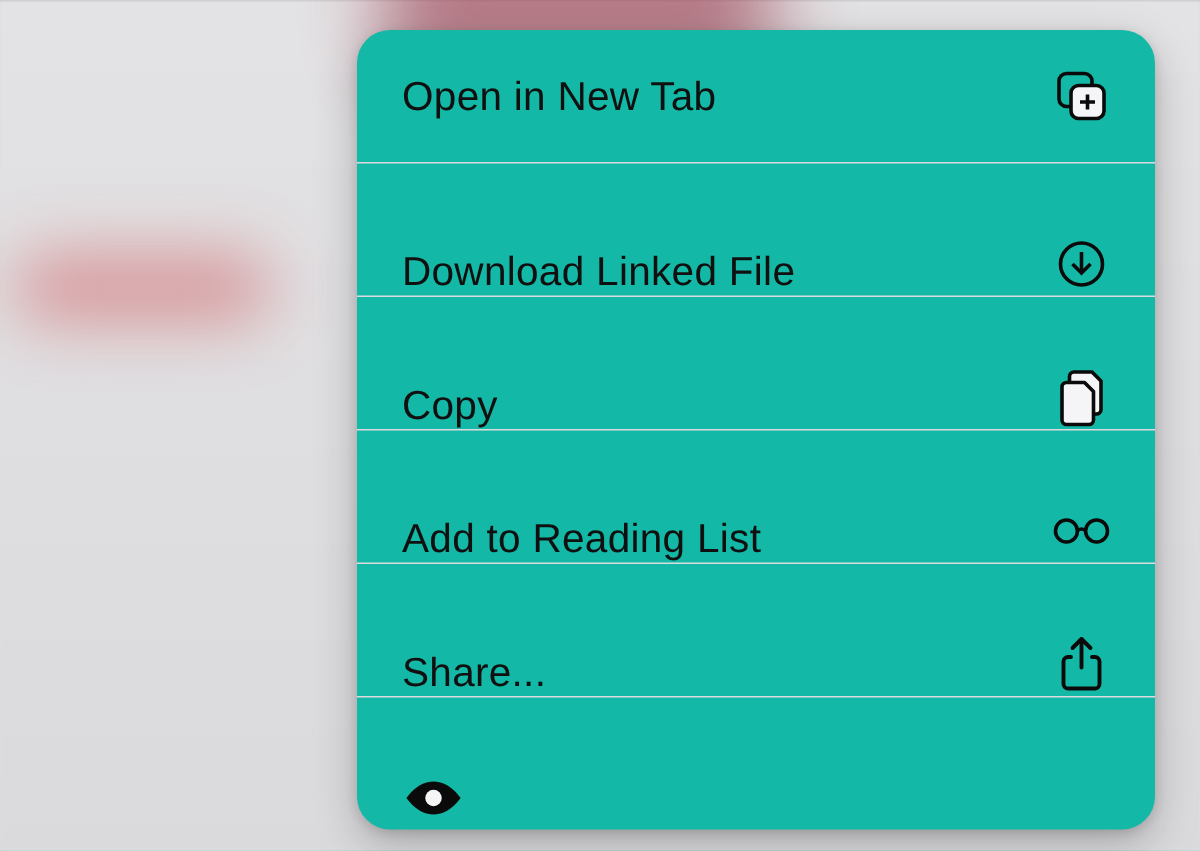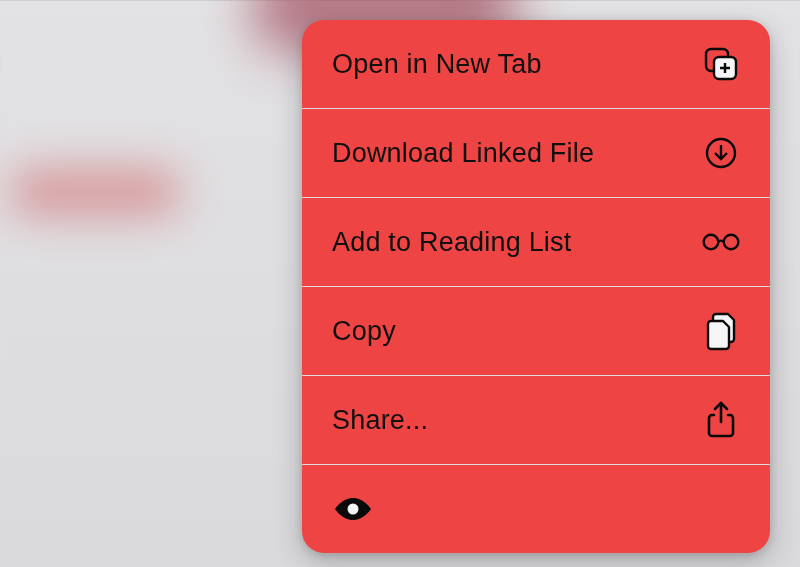--- a/index.html
+++ b/index.html
@@ -44,38 +44,39 @@
     top: 0;
     left: 0;
     right: 0;
     height: 1px;
     background: #cfcfd2;
   }
   .menu {
     position: absolute;
     top: 20px;
     right: 30px;
-    width: 468px;
-    background: #ef4444;
+    width: 532px;
+    background: #14b8a6;
     border-radius: 22px;
     box-shadow:
       0 10px 30px rgba(0,0,0,0.22),
       0 2px 8px rgba(0,0,0,0.14);
     overflow: hidden;
   }
   .item {
     display: flex;
     align-items: center;
     justify-content: space-between;
     padding: 0 28px 0 30px;
     height: 88px;
     cursor: default;
   }
   .item + .item {
     border-top: 1px solid #dcdbde;
+    align-items: flex-end;
   }
   .label {
     font-size: 27px;
     font-weight: 400;
     color: #101010;
     letter-spacing: 0.2px;
   }
   .icon {
     width: 42px;
     height: 42px;
@@ -113,36 +114,36 @@
     <span class="icon">
       <svg width="36" height="36" viewBox="0 0 36 36" fill="none" stroke="currentColor" stroke-width="2.4">
         <circle cx="18" cy="18" r="14"></circle>
         <line x1="18" y1="10" x2="18" y2="24"></line>
         <polyline points="12,18 18,24 24,18"></polyline>
       </svg>
     </span>
   </div>
 
   <div class="item">
+    <span class="label">Copy</span>
+    <span class="icon">
+      <svg width="36" height="40" viewBox="0 0 36 40" fill="none" stroke="currentColor" stroke-width="2.4" stroke-linejoin="round">
+        <path d="M13 3 H25 L31 9 V28 A3 3 0 0 1 28 31 H13 A3 3 0 0 1 10 28 V6 A3 3 0 0 1 13 3 Z" fill="#f5f4f6"></path>
+        <path d="M8 10 H20 L26 16 V35 A3 3 0 0 1 23 38 H8 A3 3 0 0 1 5 35 V13 A3 3 0 0 1 8 10 Z" fill="#f5f4f6"></path>
+      </svg>
+    </span>
+  </div>
+
+  <div class="item">
     <span class="label">Add to Reading List</span>
     <span class="icon">
       <svg width="46" height="26" viewBox="0 0 46 26" fill="none" stroke="currentColor" stroke-width="2.6">
         <circle cx="12" cy="13" r="8"></circle>
         <circle cx="34" cy="13" r="8"></circle>
         <path d="M20 13 C21.5 11, 24.5 11, 26 13"></path>
-      </svg>
-    </span>
-  </div>
-
-  <div class="item">
-    <span class="label">Copy</span>
-    <span class="icon">
-      <svg width="36" height="40" viewBox="0 0 36 40" fill="none" stroke="currentColor" stroke-width="2.4" stroke-linejoin="round">
-        <path d="M13 3 H25 L31 9 V28 A3 3 0 0 1 28 31 H13 A3 3 0 0 1 10 28 V6 A3 3 0 0 1 13 3 Z" fill="#f5f4f6"></path>
-        <path d="M8 10 H20 L26 16 V35 A3 3 0 0 1 23 38 H8 A3 3 0 0 1 5 35 V13 A3 3 0 0 1 8 10 Z" fill="#f5f4f6"></path>
       </svg>
     </span>
   </div>
 
   <div class="item">
     <span class="label">Share...</span>
     <span class="icon">
       <svg width="32" height="40" viewBox="0 0 32 40" fill="none" stroke="currentColor" stroke-width="2.6" stroke-linecap="round" stroke-linejoin="round">
         <line x1="16" y1="3" x2="16" y2="22"></line>
         <polyline points="10,9 16,3 22,9"></polyline>

